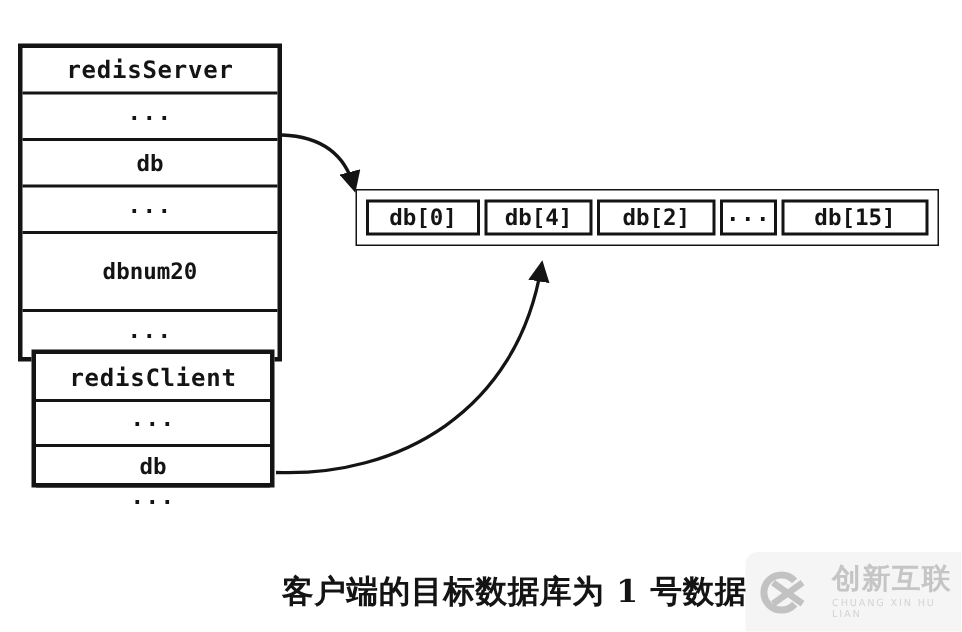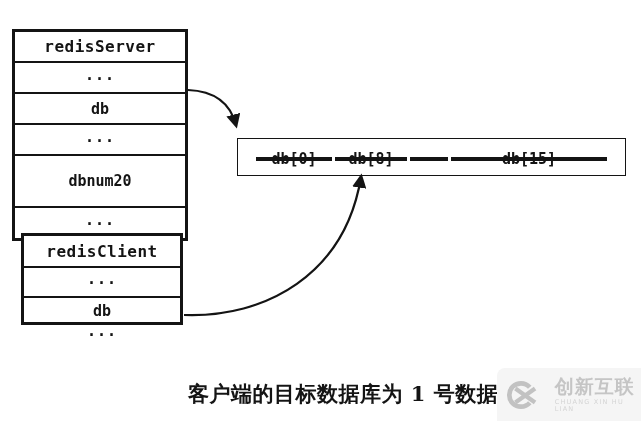--- a/index.html
+++ b/index.html
@@ -41,21 +41,21 @@
   #client-box .r2{height:25px;}
   #client-box .r3{flex:1 1 auto;}
   .dots{transform:translateY(-3px);letter-spacing:1px;}
   
   #db-array{
     position:absolute;left:237px;top:126px;width:389px;height:38px;
     box-sizing:border-box;
     border:1.5px solid #141414;
     background:#ffffff;
     display:flex;align-items:stretch;
-    padding:18px;gap:3px;margin-top:12px;
+    padding:6px;gap:3px;
   }
   .db-cell{
     box-sizing:border-box;
     border:2.5px solid #141414;
     display:flex;align-items:center;justify-content:center;
     font-weight:bold;font-size:15px;color:#141414;
     background:#ffffff;
   }
   .db-cell.c0{width:76px;}
   .db-cell.c1{width:72px;}
@@ -118,21 +118,22 @@
       <span class="dots">...</span>
     </div>
   <div class="struct-row r2">db</div>
   <div class="struct-row r3">
       <span class="dots">...</span>
     </div>
 </div>
 
 <div id="db-array">
   <div class="db-cell c0">db[0]</div>
-  <div class="db-cell c1">db[8]</div>
+  <div class="db-cell c1">db[4]</div>
+  <div class="db-cell c2">db[2]</div>
   <div class="db-cell c3">
       <span class="dots">...</span>
     </div>
   <div class="db-cell c4">db[15]</div>
 </div>
 
 <svg id="arrow-layer" viewBox="0 0 641 421" xmlns="http://www.w3.org/2000/svg">
   <defs>
     <marker id="ah" viewBox="0 0 10 10" refX="7.5" refY="5" markerWidth="6.5" markerHeight="6.5" orient="auto-start-reverse">
       <path d="M0,0 L10,5 L0,10 z" fill="#141414"></path>

